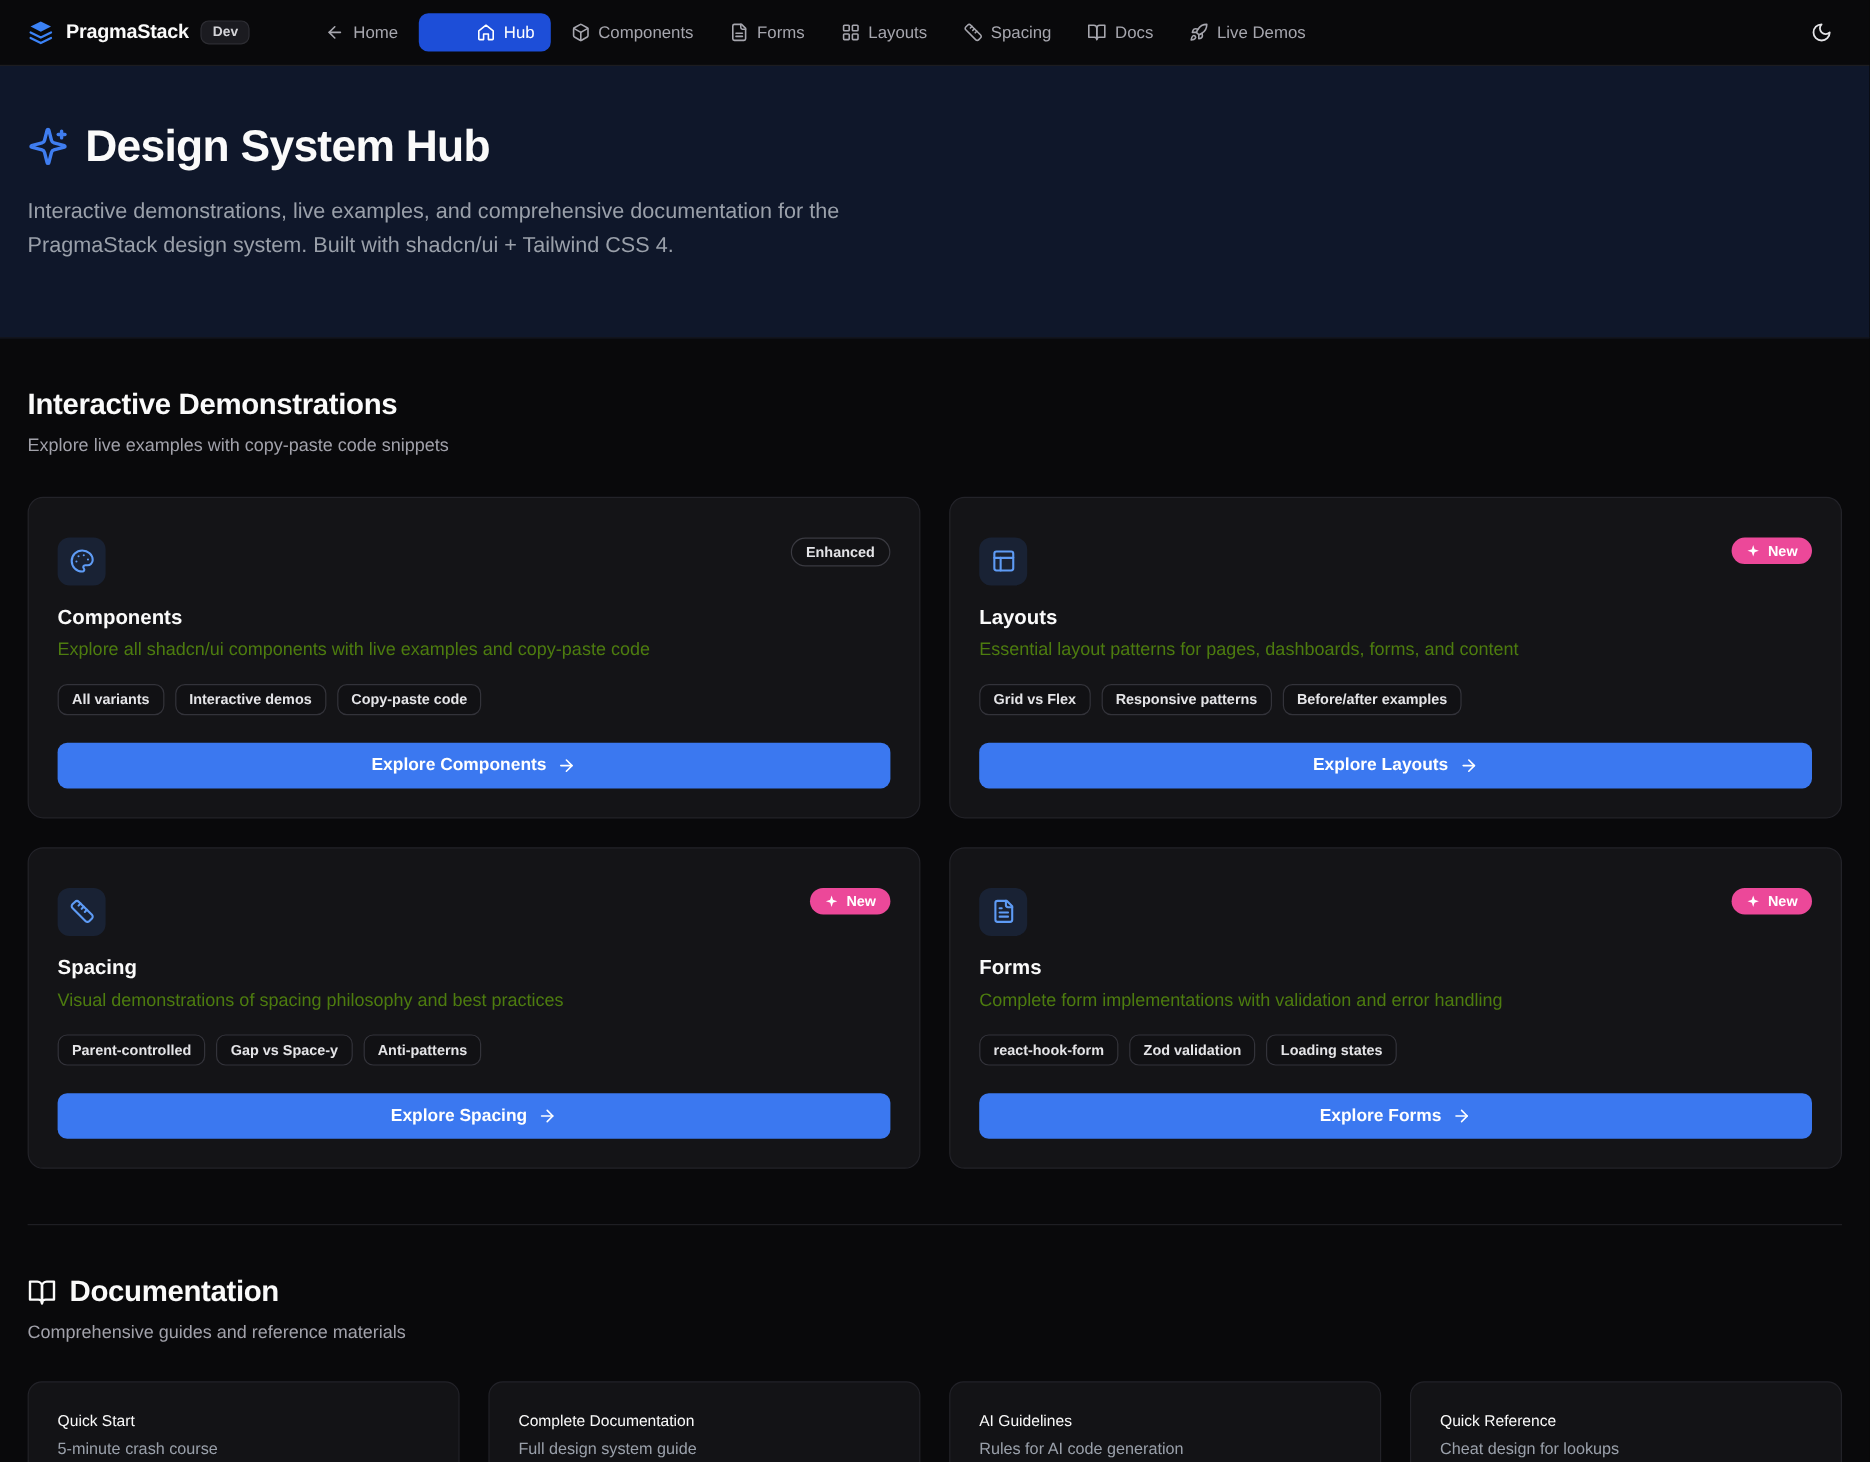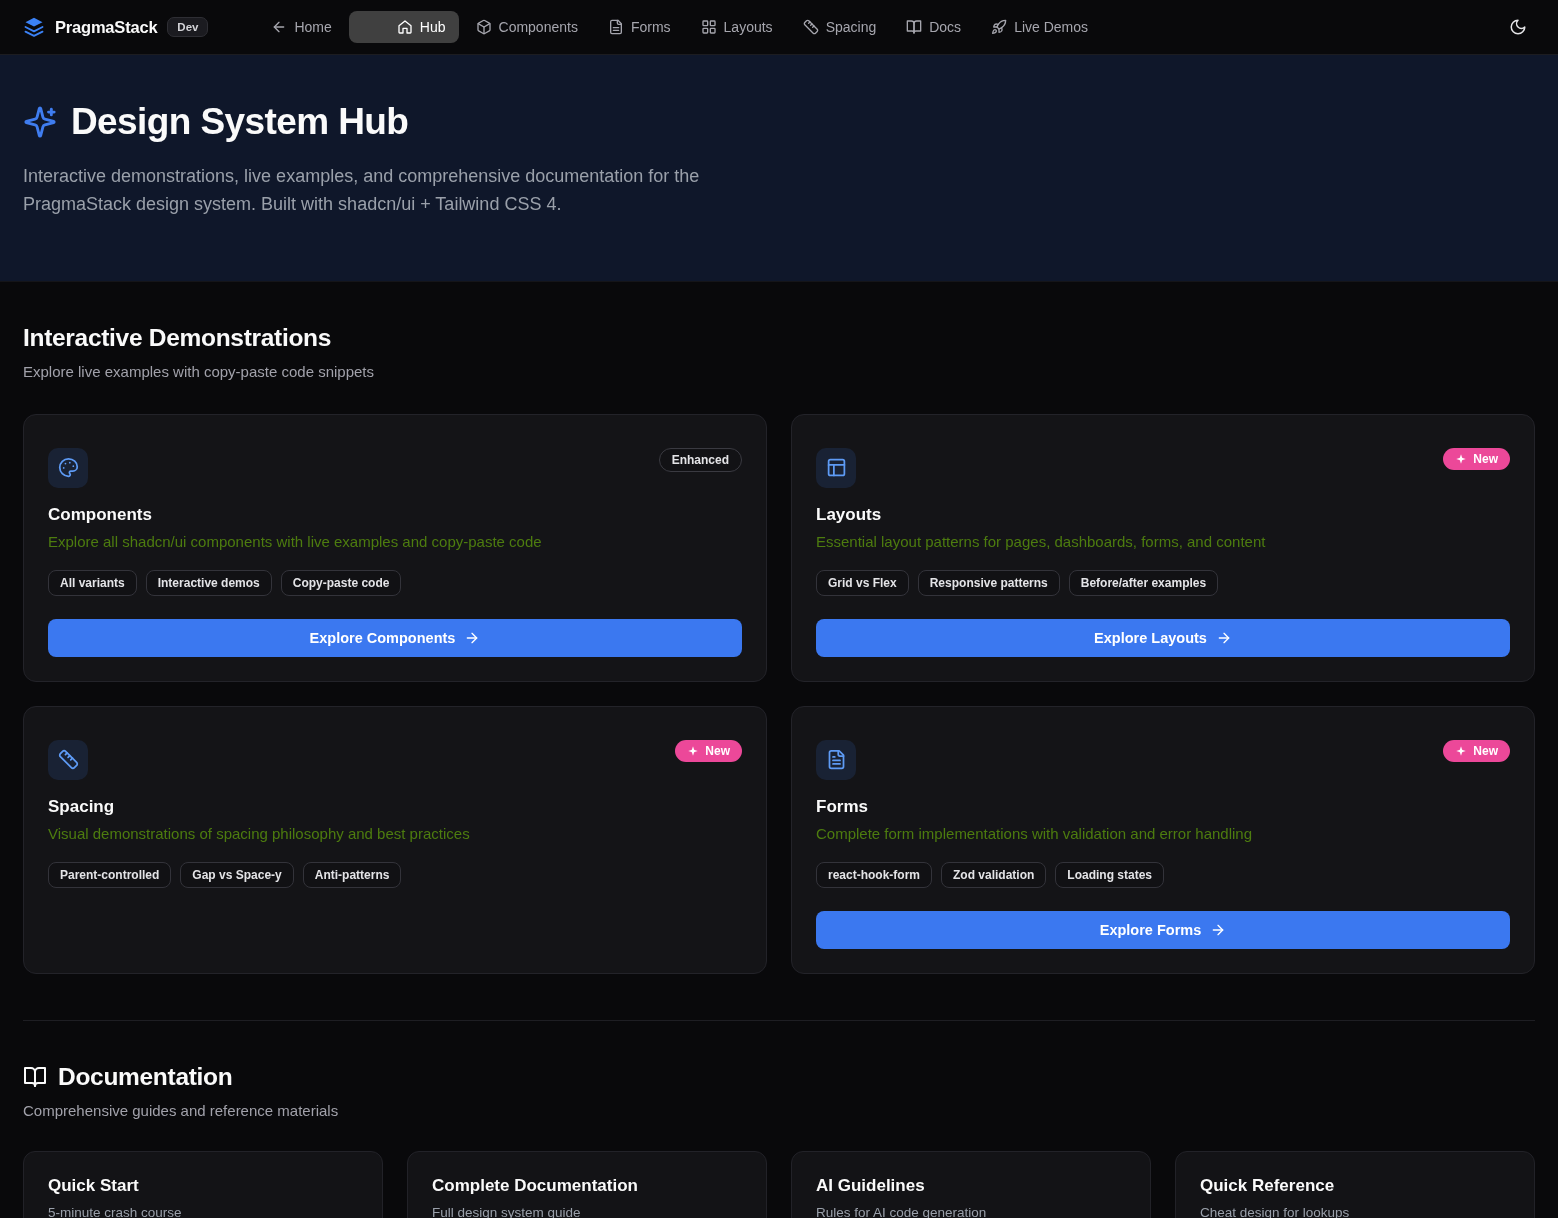--- a/index.html
+++ b/index.html
@@ -24,21 +24,21 @@
     background:#1b1b20; border:1px solid #2e2e34;
     border-radius:7px; padding:3px 9px;
   }
   .nav-items { display:flex; align-items:center; gap:4px; margin-left:50px; }
   .nav-item {
     display:flex; align-items:center; gap:7px;
     color:#a6a6ae; font-size:14px; font-weight:500;
     padding:8px 13px; border-radius:8px;
     background:transparent; border:none; font-family:inherit; cursor:pointer;
   }
-  .nav-item.active { background:#404040; color:#fff;padding-left:48px; }
+  .nav-item.active { background:#1d4ed8; color:#fff;padding-left:48px; }
   .theme-toggle {
     margin-left:auto; color:#e4e4e7; background:none; border:none;
     padding:8px; border-radius:8px; cursor:pointer;
   }
 
   
   .hero {
     background:#0f172a; border-bottom:1px solid #151519;
     padding:46px 23px 62px;
   }
@@ -101,21 +101,21 @@
   .divider { border:none; border-top:1px solid #1e1e23; margin:46px 0 0; }
 
   .doc-grid {
     display:grid; grid-template-columns:repeat(4,1fr);
     gap:24px; margin-top:32px;
   }
   .doc-card {
     background:#131316; border:1px solid #222228;
     border-radius:12px; padding:24px; cursor:pointer;
   }
-  .doc-title { font-size:17px; font-weight:700; }
+  .doc-title { font-size:13px; font-weight:400; }
   .doc-sub { font-size:13.5px; color:#9aa0aa; margin-top:9px; }
 </style>
 </head>
 <body>
 
 <header class="navbar">
   <div class="brand">
     <span>
       <svg width="22" height="22" viewBox="0 0 24 24" fill="none" stroke="#3b82f6" stroke-width="2" stroke-linecap="round" stroke-linejoin="round">
         <path d="m12 2 9.3 4.7L12 11.4 2.7 6.7Z" fill="#3b82f6" stroke="none"></path>
@@ -326,20 +326,29 @@
           <span>New</span>
         </span>
       </div>
       <h3 class="card-title">Spacing</h3>
       <p class="card-desc">Visual demonstrations of spacing philosophy and best practices</p>
       <div class="tag-row">
         <span class="tag">Parent-controlled</span>
         <span class="tag">Gap vs Space-y</span>
         <span class="tag">Anti-patterns</span>
       </div>
+      <button class="cta">
+        <span>Explore Spacing</span>
+        <span>
+          <svg width="16" height="16" viewBox="0 0 24 24" fill="none" stroke="currentColor" stroke-width="2" stroke-linecap="round" stroke-linejoin="round">
+              <path d="M5 12h14"></path>
+              <path d="m12 5 7 7-7 7"></path>
+            </svg>
+        </span>
+      </button>
     </div>
 
     <div class="card">
       <div class="card-head">
         <span class="icon-tile">
           <svg width="21" height="21" viewBox="0 0 24 24" fill="none" stroke="currentColor" stroke-width="2" stroke-linecap="round" stroke-linejoin="round">
               <path d="M15 2H6a2 2 0 0 0-2 2v16a2 2 0 0 0 2 2h12a2 2 0 0 0 2-2V7Z"></path>
               <path d="M14 2v4a2 2 0 0 0 2 2h4"></path>
               <path d="M16 13H8"></path>
               <path d="M16 17H8"></path>

